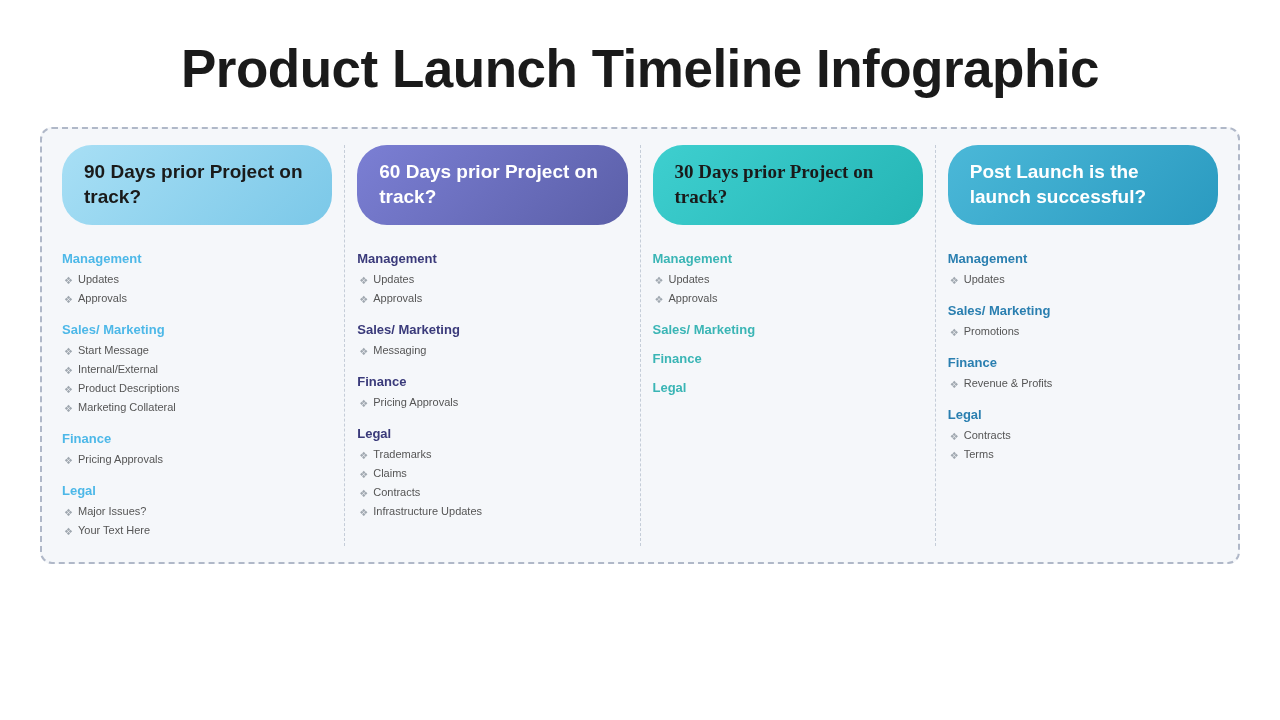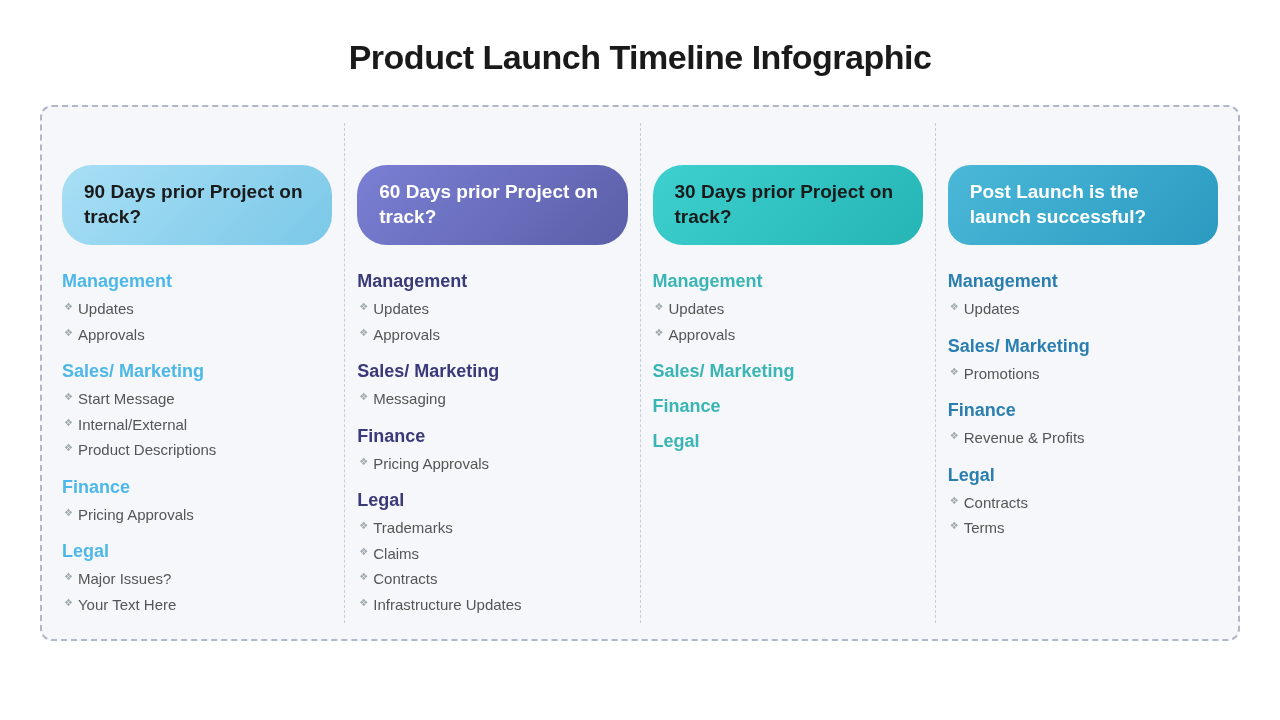--- a/index.html
+++ b/index.html
@@ -8,21 +8,21 @@
       font-family: 'Arial', 'Helvetica', sans-serif;
       width: 1280px;
       height: 720px;
       overflow: hidden;
       display: flex;
       flex-direction: column;
       align-items: center;
       justify-content: flex-start;
     }
     .page-title {
-      font-size: 34px;
+      font-size: 53px;
       font-weight: 900;
       color: #1a1a1a;
       text-align: center;
       margin-top: 38px;
       margin-bottom: 28px;
       letter-spacing: -0.5px;
     }
     .infographic-container {
       display: flex;
       flex-direction: row;
@@ -49,43 +49,42 @@
       border-radius: 30px;
       padding: 5px 22px;
       font-size: 19px;
       font-weight: 800;
       color: #1a1a1a;
       line-height: 1.3;
       margin-bottom: 18px;
       min-height: 80px;
       display: flex;
       align-items: center;
-      margin-top: 42px;
     }
     .col1-header { background: linear-gradient(135deg, #a8dff5 0%, #7bc8e8 100%); }
     .col2-header { background: linear-gradient(135deg, #7b7fd4 0%, #5b5fa8 100%); color: #fff; }
-    .col3-header { background: linear-gradient(135deg, #3ecfcf 0%, #25b5b5 100%); }
-    .col4-header { background: linear-gradient(135deg, #4bb8d8 0%, #2a9ac0 100%); color: #fff; border-radius: 22px; }
+    .col3-header { background: linear-gradient(135deg, #3ecfcf 0%, #25b5b5 100%); font-family: Liberation Serif, serif; }
+    .col4-header { background: linear-gradient(135deg, #4bb8d8 0%, #2a9ac0 100%); color: #fff; }
     .section-title {
-      font-size: 18px;
+      font-size: 13px;
       font-weight: 700;
       margin-bottom: 4px;
       margin-top: 8px;
     }
     .col1 .section-title { color: #4db8e8; }
     .col2 .section-title { color: #3a3a7a; }
     .col3 .section-title { color: #3ab5b5; }
     .col4 .section-title { color: #2a7fb0; }
     .section-items {
       list-style: none;
       margin-bottom: 4px;
       margin-left: 2px;
     }
     .section-items li {
-      font-size: 15px;
+      font-size: 11px;
       color: #555;
       line-height: 1.7;
       display: flex;
       align-items: flex-start;
       gap: 5px;
     }
     .section-items li::before {
       content: '❖';
       color: #a0a8b0;
       font-size: 10px;
@@ -108,20 +107,21 @@
           <li>Updates</li>
           <li>Approvals</li>
         </ul>
       </div>
       <div class="section-block">
         <div class="section-title">Sales/ Marketing</div>
         <ul class="section-items">
           <li>Start Message</li>
           <li>Internal/External</li>
           <li>Product Descriptions</li>
+          <li>Marketing Collateral</li>
         </ul>
       </div>
       <div class="section-block">
         <div class="section-title">Finance</div>
         <ul class="section-items">
           <li>Pricing Approvals</li>
         </ul>
       </div>
       <div class="section-block">
         <div class="section-title">Legal</div>

